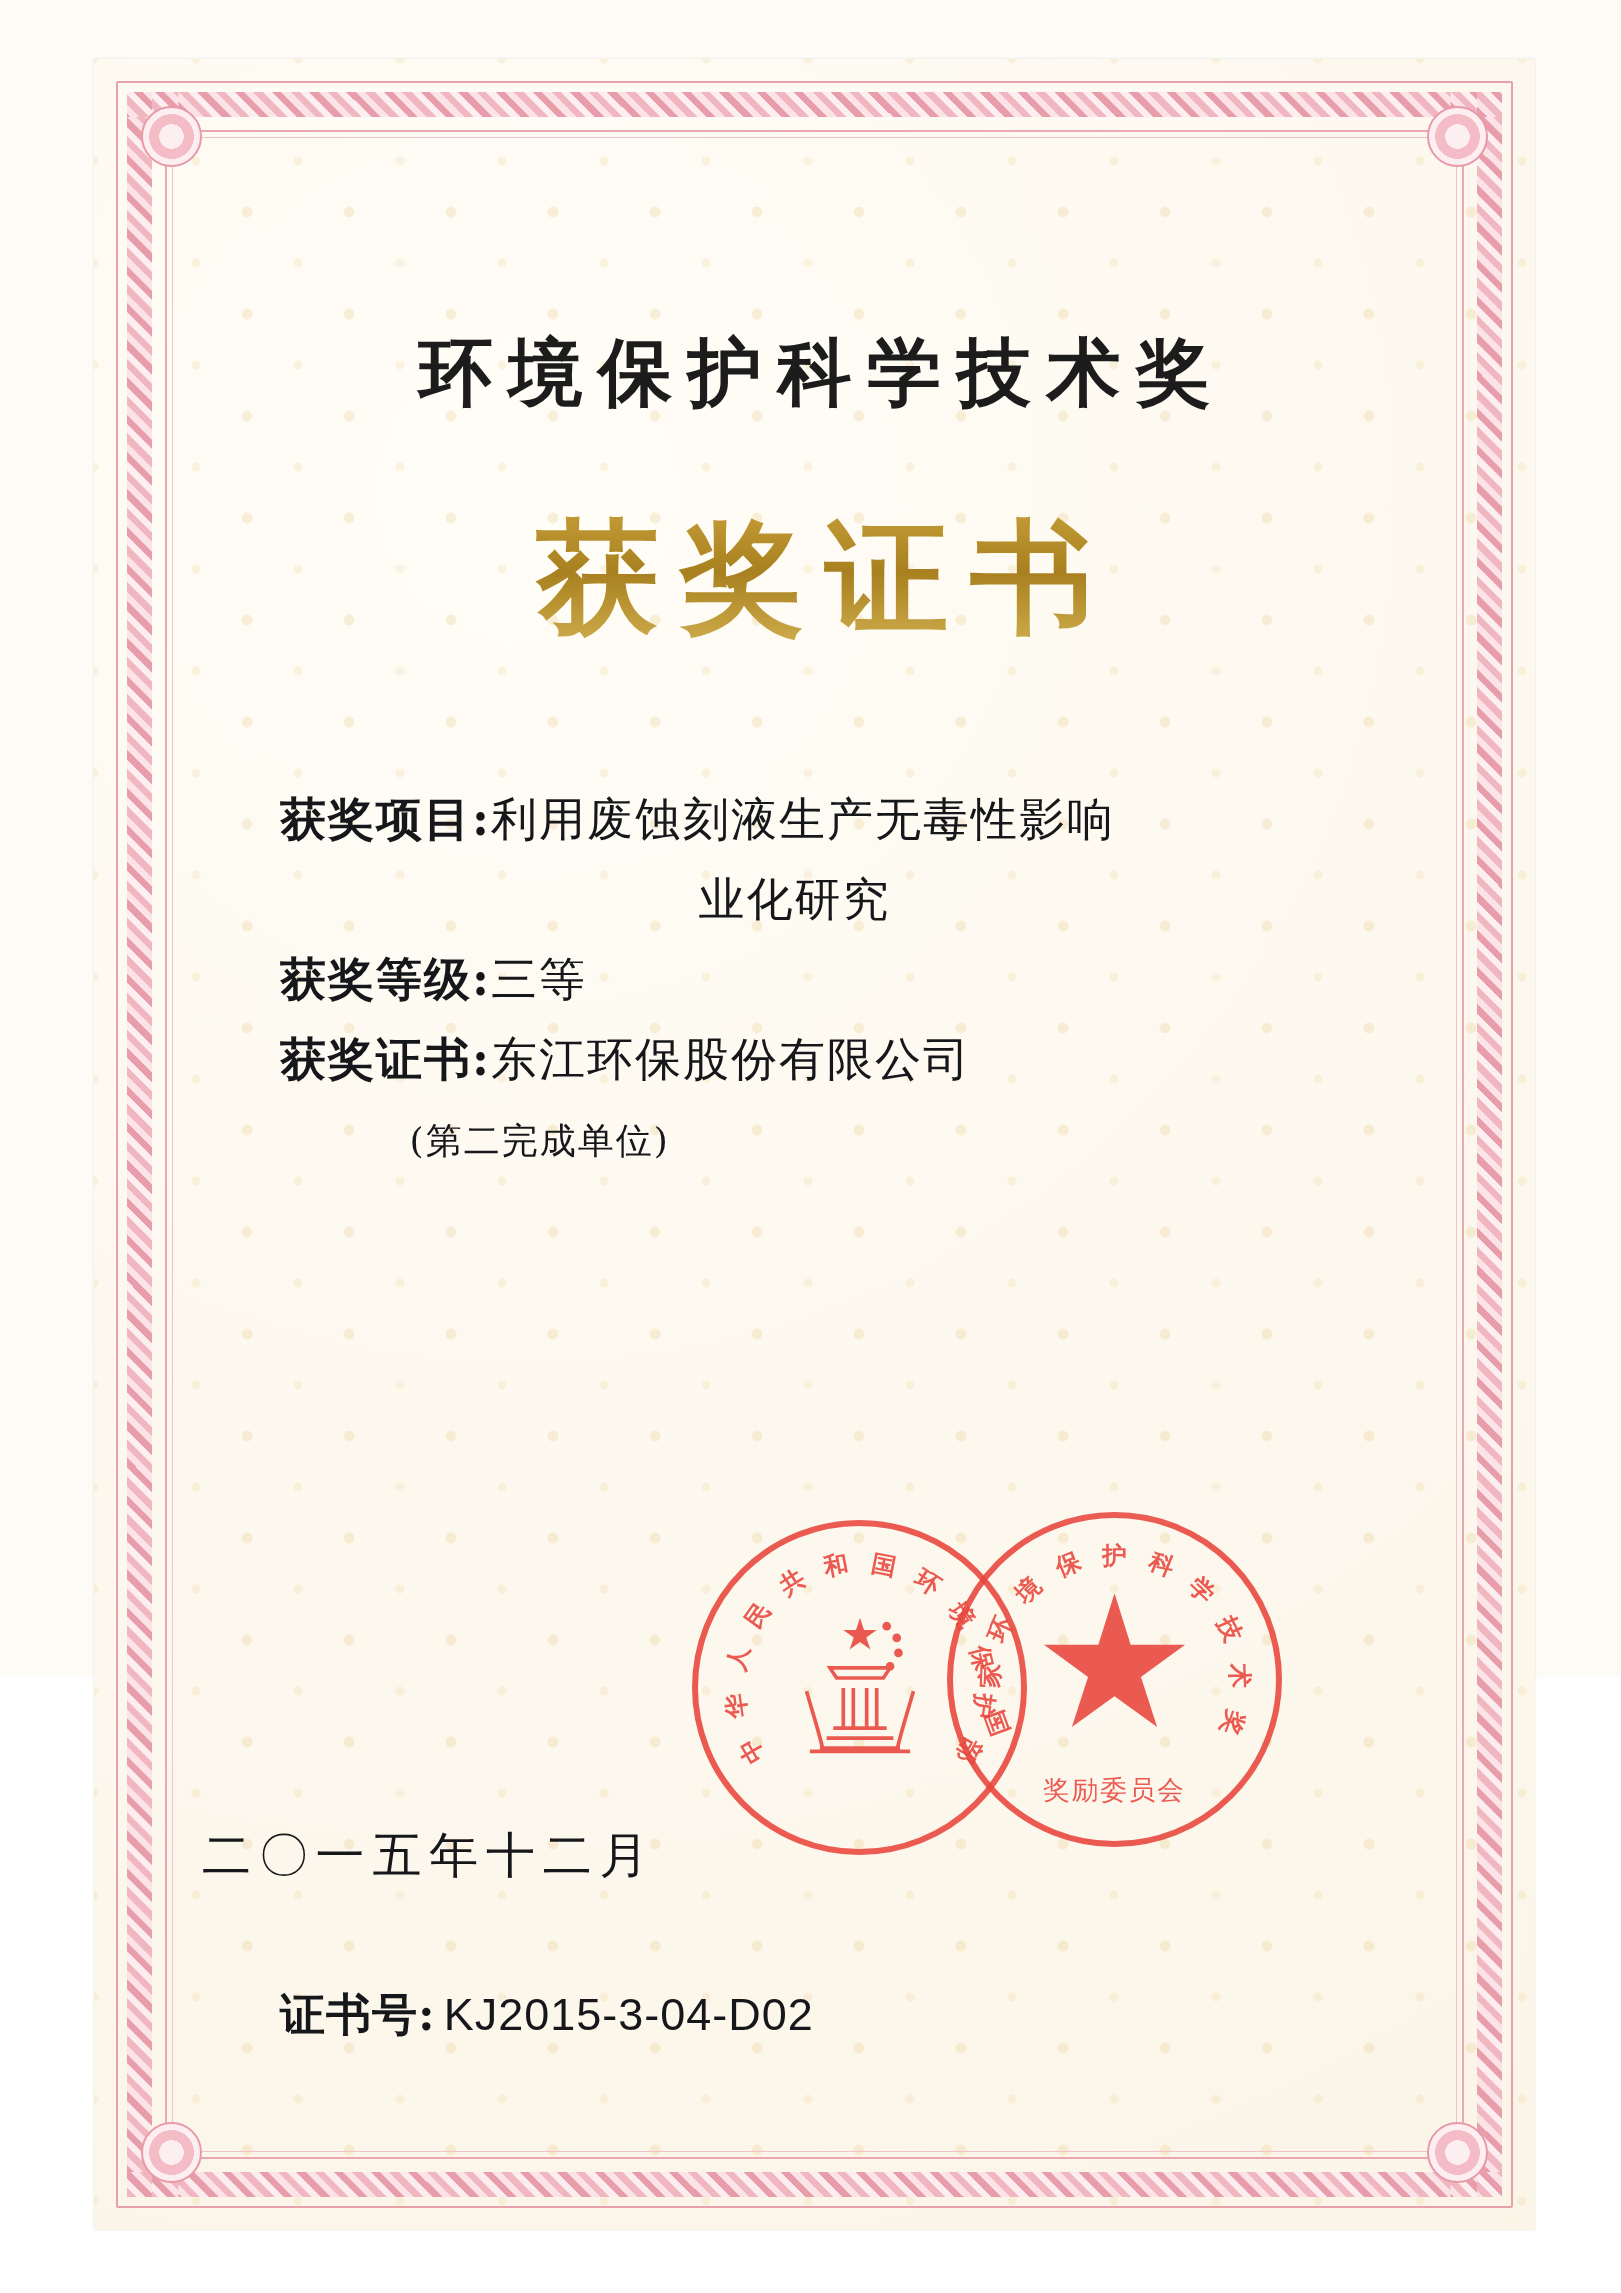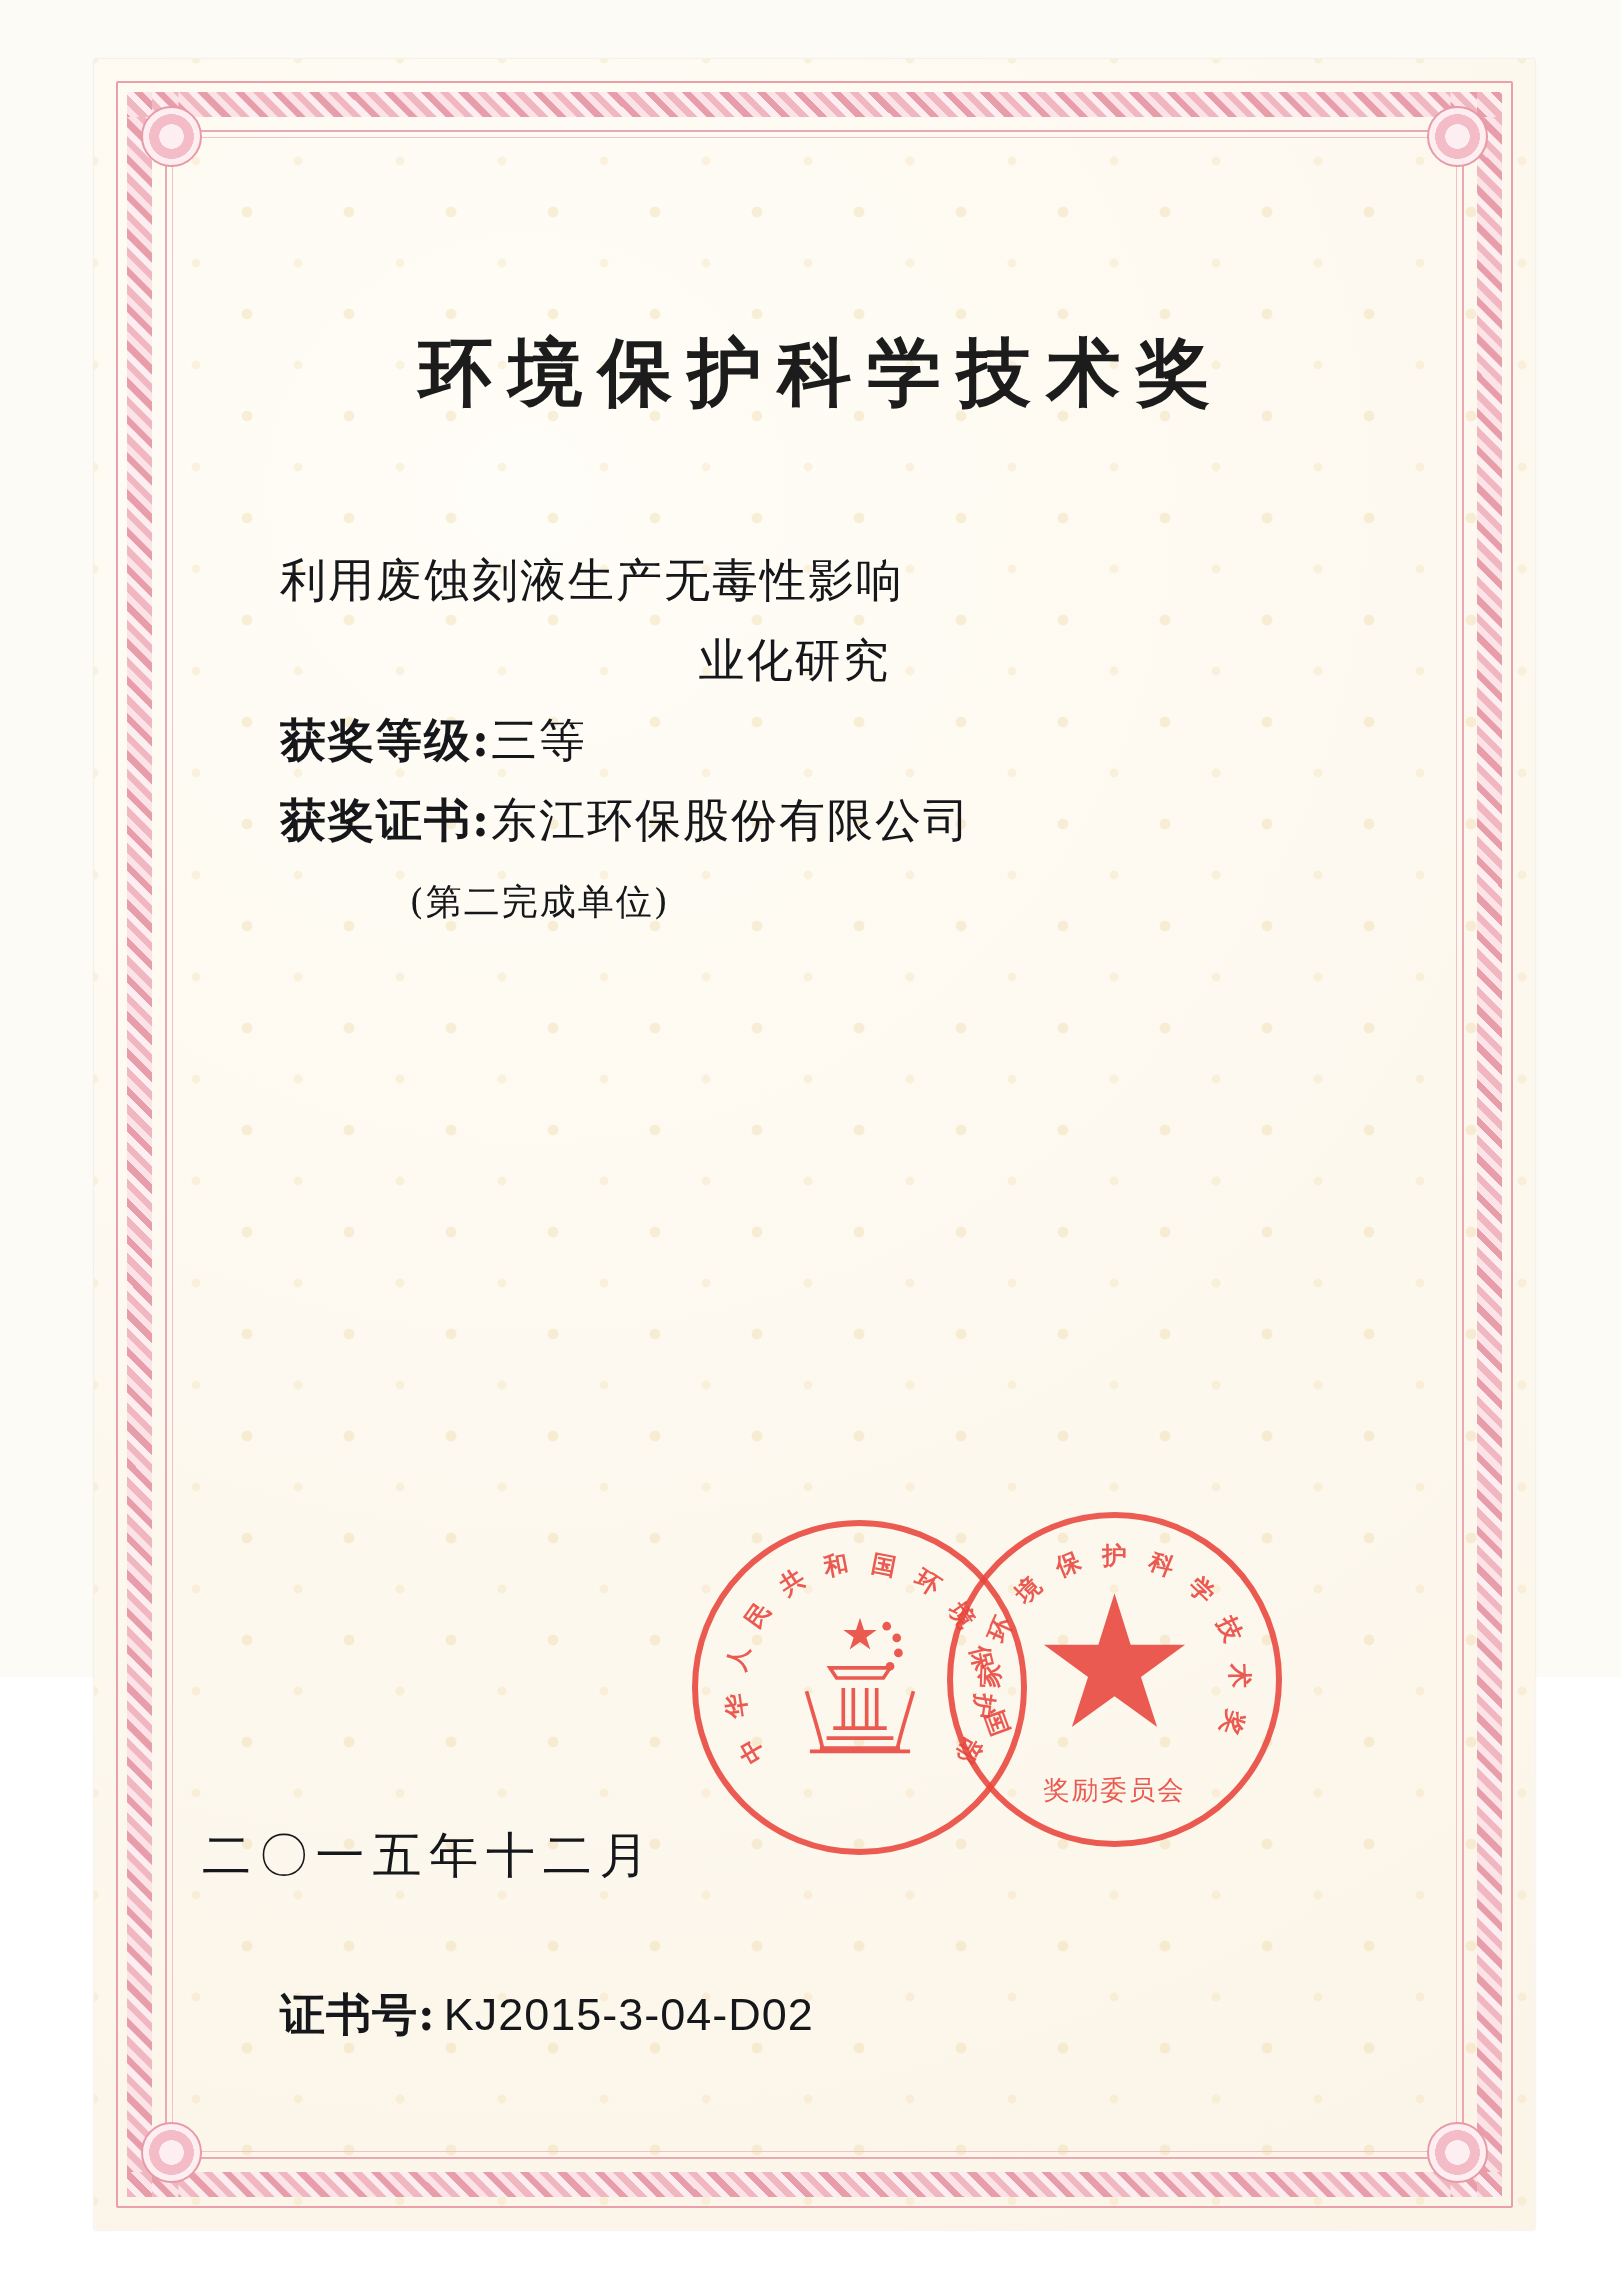--- a/index.html
+++ b/index.html
@@ -247,24 +247,26 @@
 
     <div class="rosette tl"></div>
     <div class="rosette tr"></div>
     <div class="rosette bl"></div>
     <div class="rosette br"></div>
 
     <div class="content">
 
       <div class="award-name">环境保护科学技术奖</div>
 
+      <div class="cert-title">获奖证书</div>
 
       <div class="fields">
 
         <div class="field-row">
+          <span class="field-label">获奖项目:</span>
           <span class="field-value">利用废蚀刻液生产无毒性影响</span>
         </div>
         <div class="field-row">
           <span class="field-value cont">业化研究</span>
         </div>
 
         <div class="field-row">
           <span class="field-label">获奖等级:</span>
           <span class="field-value">三等</span>
         </div>

